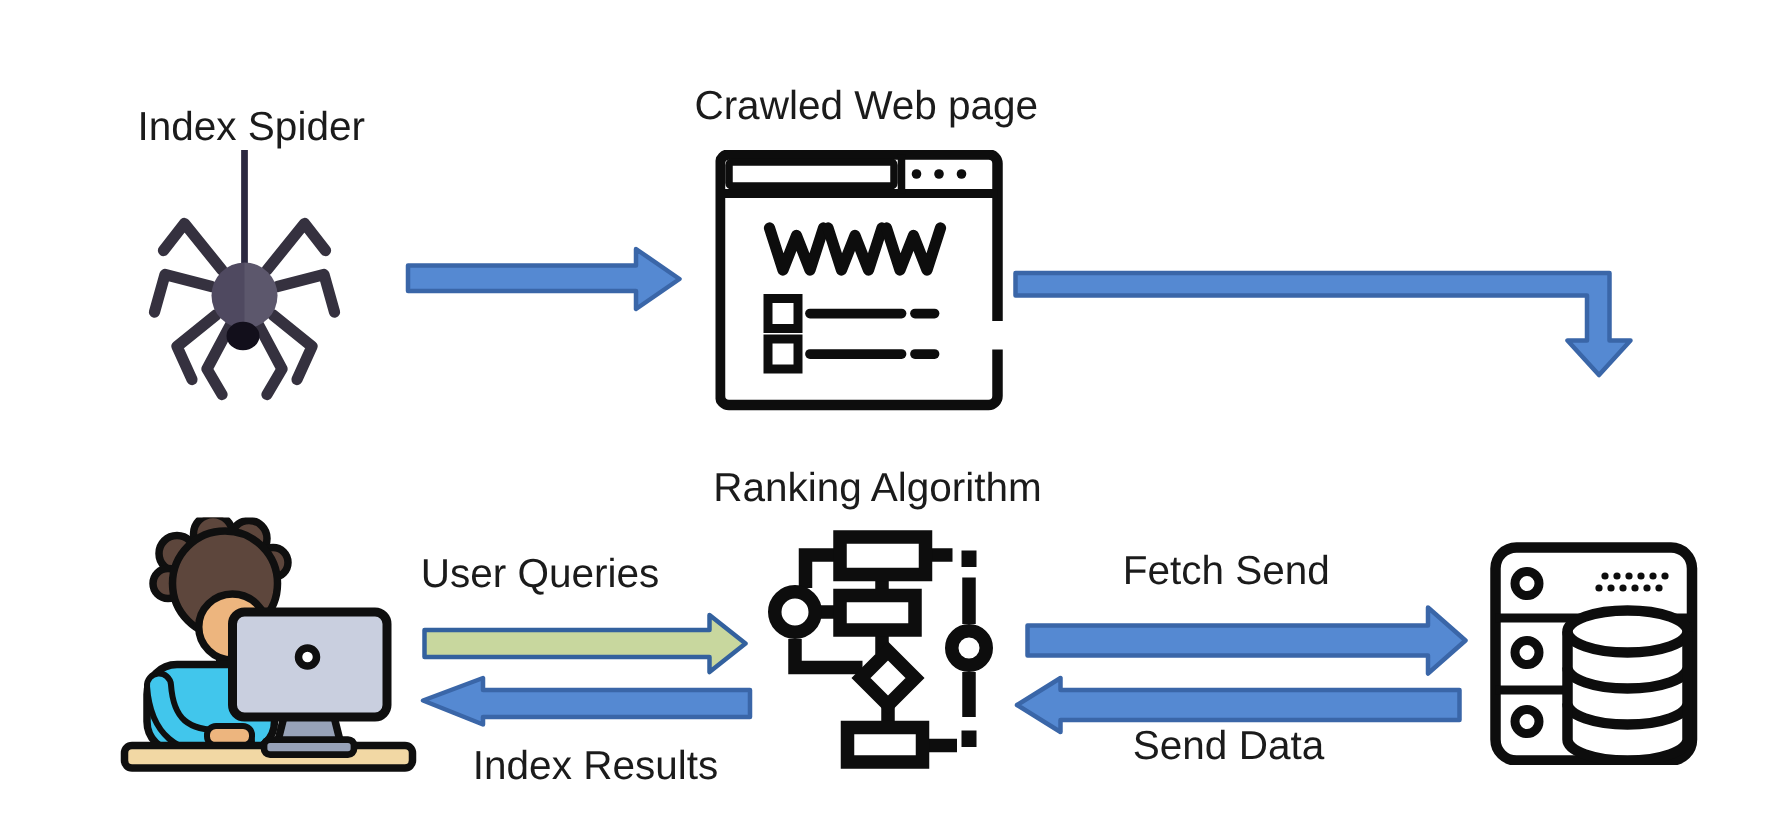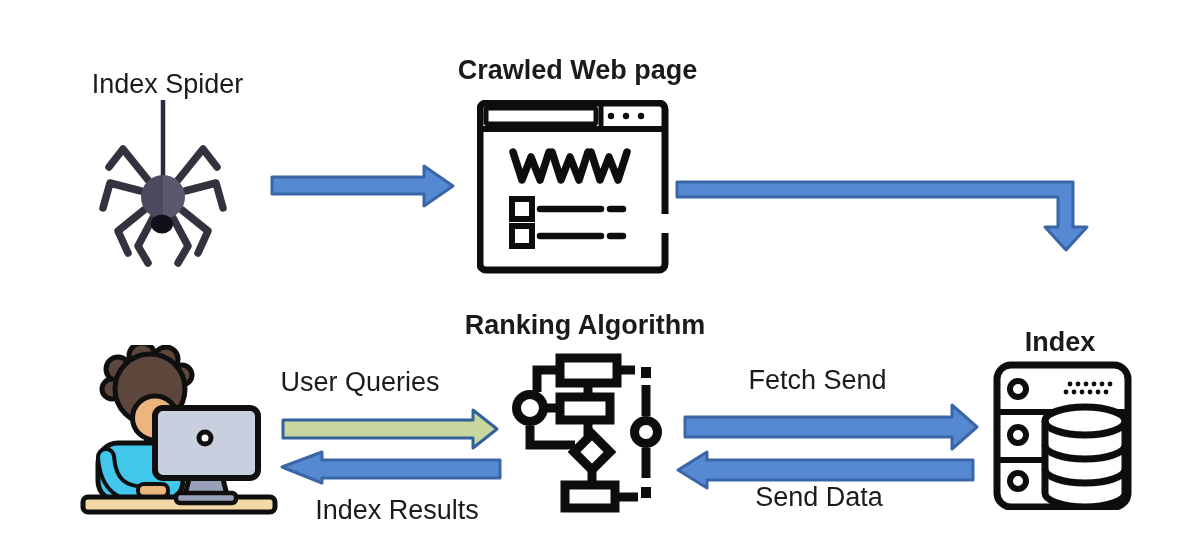--- a/index.html
+++ b/index.html
@@ -3,21 +3,21 @@
 <meta charset="utf-8">
 <style>
   html,body{margin:0;padding:0;background:#fff;}
   .canvas{
     position:relative; width:1181px; height:548px; background:#ffffff;
     overflow:hidden; font-family:"Liberation Sans", sans-serif;
     color:var(--text,#1b1b1b);
   }
   .lbl{ position:absolute; text-align:center; font-size:27px; line-height:1.1;
         color:var(--text,#1b1b1b); white-space:nowrap; }
-  .lbl.bold{ font-weight:700; }
+  .lbl.bold{ font-weight:400; }
   .abs{ position:absolute; }
   svg{ display:block; }
   .arrow-blue{ fill:var(--arrow-blue-fill,#5589d2); stroke:var(--arrow-blue-border,#3a66a8); stroke-width:3; stroke-linejoin:round;}
   .arrow-green{ fill:var(--arrow-green-fill,#c8d79e); stroke:var(--arrow-green-border,#33619e); stroke-width:3; stroke-linejoin:round;}
   .ink{ stroke:var(--icon-outline,#0d0d0d); fill:none; }
   .ink-fill{ stroke:var(--icon-outline,#0d0d0d); fill:#ffffff; }
 </style>
 </head>
 <body>
 
@@ -142,21 +142,20 @@
   <svg class="abs" style="left:683px; top:403px;" width="297" height="48" viewBox="0 0 297 48">
     <polygon class="arrow-blue" points="2,14 269,14 269,2 294,24 269,46 269,34 2,34"></polygon>
   </svg>
 
   <svg class="abs" style="left:676px; top:450px;" width="300" height="42" viewBox="0 0 300 42">
     <polygon class="arrow-blue" points="2,20 31,2 31,10 297,10 297,30 31,30 31,38"></polygon>
   </svg>
 
   <div class="lbl" style="left:744px; top:483px; width:150px;">Send Data</div>
 
-  <div class="lbl bold" style="left:1005px; top:328px; width:110px;">Index</div>
 
   <svg class="abs" style="left:988px; top:358px;" width="145" height="152" viewBox="0 0 145 152">
     <rect x="9" y="7" width="131" height="142" rx="14" class="ink-fill" stroke-width="7"></rect>
     <line x1="9" y1="54" x2="140" y2="54" class="ink" stroke-width="6"></line>
     <line x1="9" y1="102" x2="140" y2="102" class="ink" stroke-width="6"></line>
     <circle cx="30" cy="31" r="8" class="ink-fill" stroke-width="6"></circle>
     <circle cx="30" cy="77" r="8" class="ink-fill" stroke-width="6"></circle>
     <circle cx="30" cy="123" r="8" class="ink-fill" stroke-width="6"></circle>
     <g fill="#0d0d0d">
       <circle cx="82" cy="26" r="2.4"></circle>

